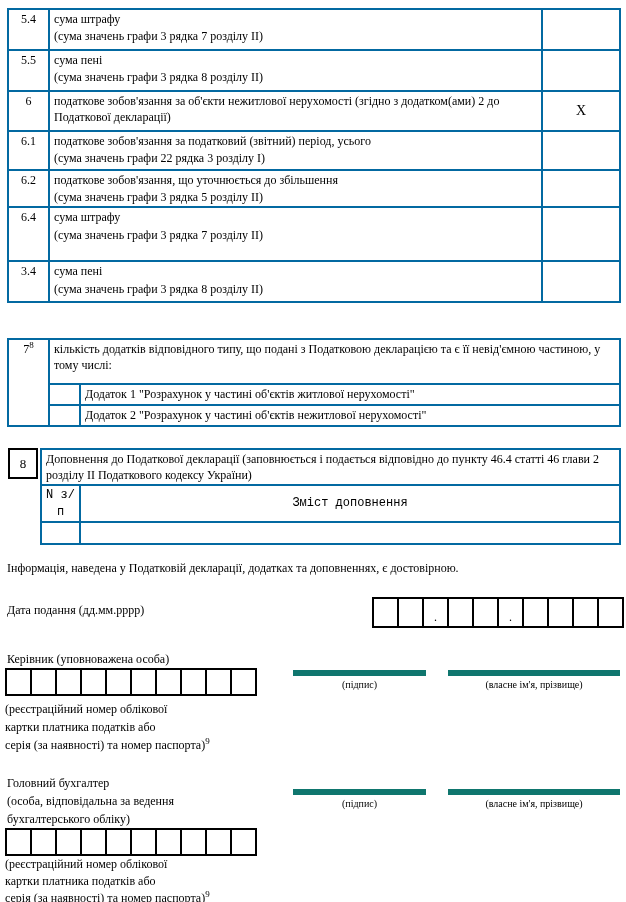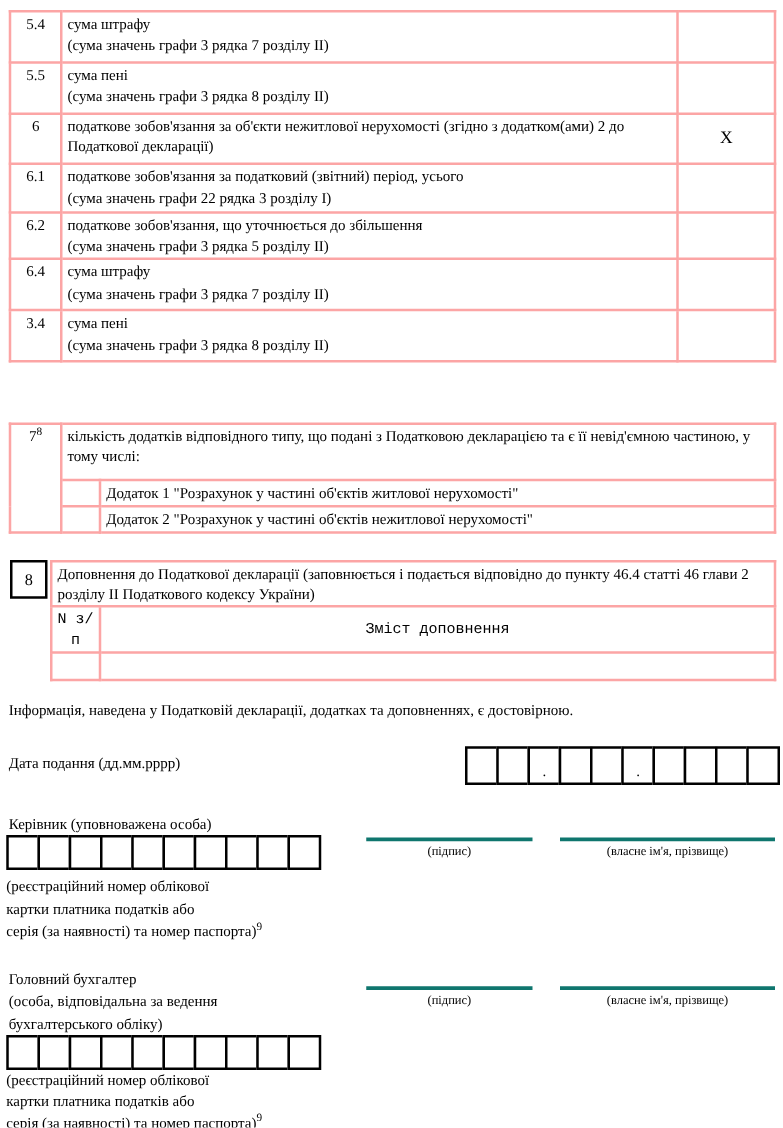--- a/index.html
+++ b/index.html
@@ -11,21 +11,21 @@
   .page {
     position: relative;
     width: 626px;
     height: 902px;
     background: #fff;
     overflow: hidden;
     font-size: 12px;
     line-height: 1.35;
   }
   table { border-collapse: collapse; table-layout: fixed; }
-  table, td { border: 2px solid #fca5a5; }
+  table, td { border: 2px solid #0369a1; }
   td { vertical-align: top; padding: 1px 4px; overflow: hidden; }
   td.num { text-align: center; padding: 1px 2px; }
   td.val { text-align: center; vertical-align: middle; }
   .note-line { margin-top: 1px; }
   sup { font-size: 9px; line-height: 0; vertical-align: super; }
 
   #main-table { position: absolute; left: 7px; top: 8px; width: 612px; }
   #attachments-table { position: absolute; left: 7px; top: 338px; width: 612px; }
   #supplement-num-box {
     position: absolute; left: 8px; top: 448px; width: 30px; height: 31px;
@@ -45,21 +45,21 @@
     padding-bottom: 1px; font-size: 12px;
   }
   .cellgrid .cell:first-child { margin-left: 0; }
   #date-grid { position: absolute; left: 372px; top: 597px; }
   #date-grid .cell { height: 31px; }
 
   .tin-grid .cell { height: 28px; }
   #director-grid { position: absolute; left: 5px; top: 668px; }
   #accountant-grid { position: absolute; left: 5px; top: 828px; }
 
-  .sig-line { position: absolute; border-top: 3px solid #0f766e; }
+  .sig-line { position: absolute; border-top: 6px solid #0f766e; }
   .sig-line .sig-caption {
     text-align: center; font-size: 10px; padding-top: 2px;
   }
   #director-title { position: absolute; left: 7px; top: 651px; }
   #director-note { position: absolute; left: 5px; top: 700px; line-height: 18px; }
   #accountant-title { position: absolute; left: 7px; top: 775px; }
   #accountant-sub1 { position: absolute; left: 7px; top: 793px; }
   #accountant-sub2 { position: absolute; left: 7px; top: 811px; }
   #accountant-note { position: absolute; left: 5px; top: 856px; line-height: 17px; }
 </style>
@@ -107,21 +107,21 @@
       <td class="val"></td>
     </tr>
     <tr style="height:31px">
       <td class="num">6.2</td>
       <td>
         <div>податкове зобов'язання, що уточнюється до збільшення</div>
         <div class="note-line">(сума значень графи 3 рядка 5 розділу II)</div>
       </td>
       <td class="val"></td>
     </tr>
-    <tr style="height:41px">
+    <tr style="height:54px">
       <td class="num">6.4</td>
       <td>
         <div>сума штрафу</div>
         <div class="note-line">(сума значень графи 3 рядка 7 розділу II)</div>
       </td>
       <td class="val"></td>
     </tr>
     <tr style="height:41px">
       <td class="num">3.4</td>
       <td>

